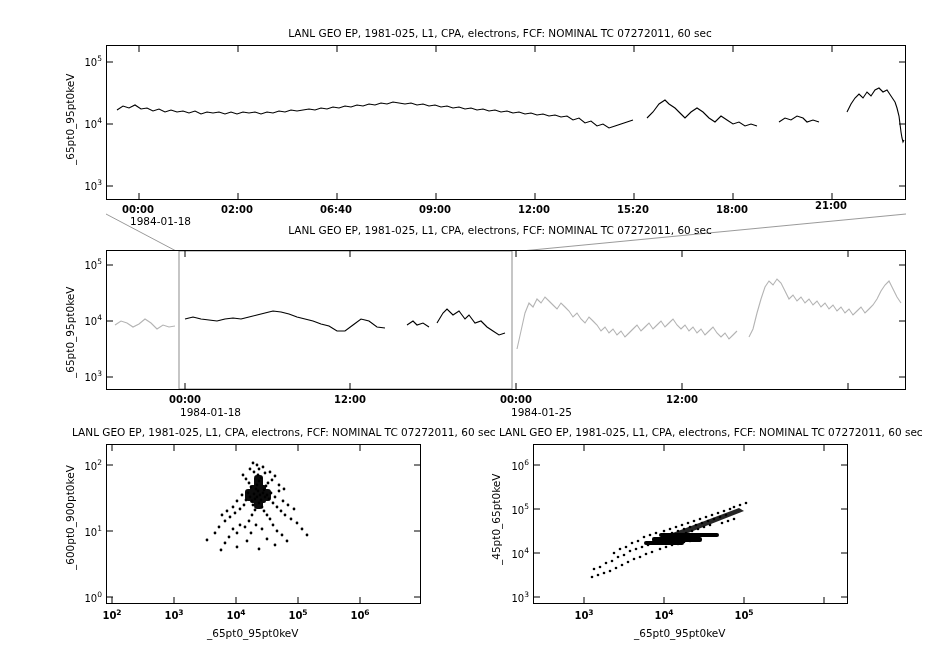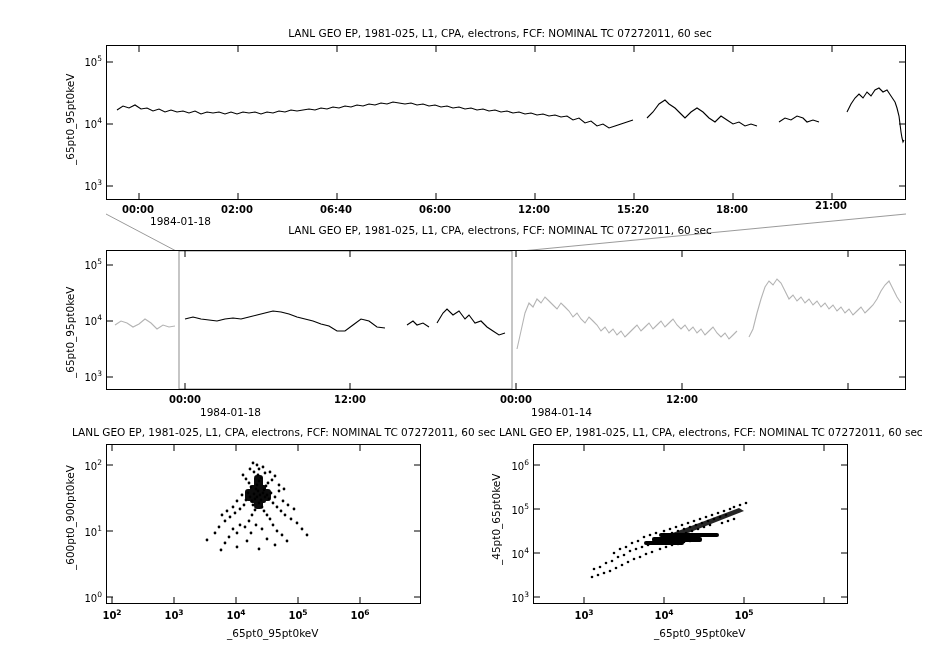--- a/index.html
+++ b/index.html
@@ -37,21 +37,20 @@
     font-size: 10.5px;
     white-space: nowrap;
     transform-origin: 0 0;
     transform: rotate(-90deg);
   }
   .xlabel {
     position: absolute;
     font-size: 10.5px;
     white-space: nowrap;
     text-align: center;
-    margin-left: 20px;
   }
   .tick-label {
     position: absolute;
     font-size: 10px;
     white-space: nowrap;
   }
   .tick-label.x {
     text-align: center;
     transform: translateX(-50%);
     font-weight: bold;
@@ -119,21 +118,21 @@
   <div class="tick-label y" style="left:80px; top:123px; width:22px;">
     <span>10</span><span class="sup">4</span>
   </div>
   <div class="tick-label y" style="left:80px; top:61px; width:22px;">
     <span>10</span><span class="sup">5</span>
   </div>
 
   <div class="tick-label x" style="left:138px; top:204px;">00:00</div>
   <div class="tick-label x" style="left:237px; top:204px;">02:00</div>
   <div class="tick-label x" style="left:336px; top:204px;">06:40</div>
-  <div class="tick-label x" style="left:435px; top:204px;">06:00</div>
+  <div class="tick-label x" style="left:435px; top:204px;">09:00</div>
   <div class="tick-label x" style="left:534px; top:204px;">12:00</div>
   <div class="tick-label x" style="left:633px; top:204px;">15:20</div>
   <div class="tick-label x" style="left:732px; top:204px;text-align:right;">18:00</div>
   <div class="tick-label x" style="left:831px; top:200px;">21:00</div>
 
   <div class="xlabel" style="left:130px; top:215px;">1984-01-18</div>
 </div>
 
 <svg class="connector" style="left:0; top:200px; width:926px; height:60px;">
   <line x1="106" y1="14" x2="178" y2="52" stroke="#808080" stroke-width="0.8"></line>
@@ -189,21 +188,21 @@
   <div class="tick-label y" style="left:80px; top:264px; width:22px;">
     <span>10</span><span class="sup">5</span>
   </div>
 
   <div class="tick-label x" style="left:185px; top:394px;">00:00</div>
   <div class="tick-label x" style="left:350px; top:394px;">12:00</div>
   <div class="tick-label x" style="left:516px; top:394px;">00:00</div>
   <div class="tick-label x" style="left:682px; top:394px;">12:00</div>
 
   <div class="xlabel" style="left:180px; top:406px;">1984-01-18</div>
-  <div class="xlabel" style="left:511px; top:406px;">1984-01-14</div>
+  <div class="xlabel" style="left:511px; top:406px;">1984-01-25</div>
 </div>
 
 <div class="panel">
   <div class="title" style="left:35px; top:426px; width:480px; text-align:left;">LANL GEO EP, 1981-025, L1, CPA, electrons, FCF: NOMINAL TC 07272011, 60 sec</div>
 
   <div class="ylabel" style="left:64px; top:570px;">_600pt0_900pt0keV</div>
 
   <div class="axis-frame" style="left:106px; top:444px; width:315px; height:160px;">
     <svg width="313" height="158" viewBox="0 0 313 158">
       <g fill="#000000">

